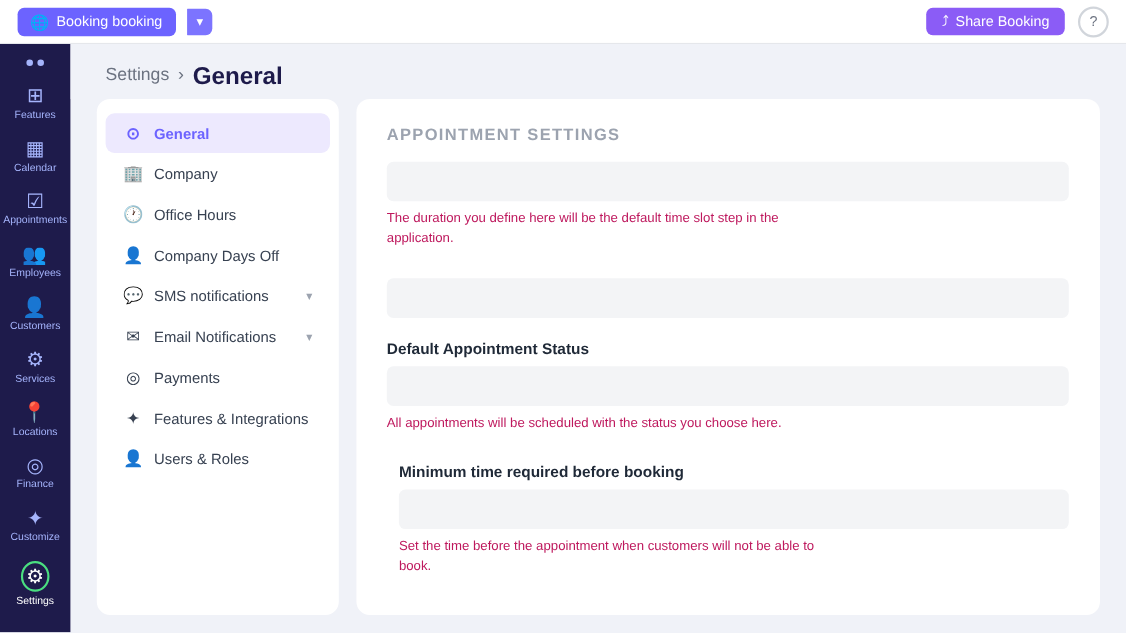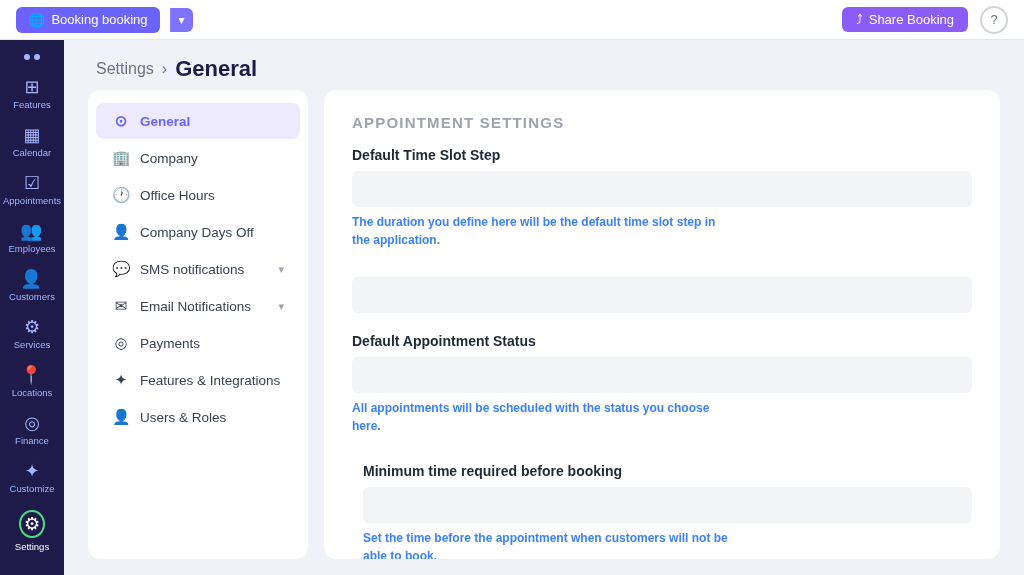--- a/index.html
+++ b/index.html
@@ -120,21 +120,21 @@
       border-radius: 12px;
       overflow-y: auto;
       padding: 24px 28px;
     }
     .section-label {
       font-size: 15px; font-weight: 600; color: #9ca3af; letter-spacing: 0.08em;
       text-transform: uppercase; margin-bottom: 16px;
     }
     .field-group { margin-bottom: 20px; }
     .field-label { font-size: 14px; font-weight: 600; color: #1f2937; margin-bottom: 8px; }
-    .field-desc { font-size: 12px; color: #3b82f6; margin-top: 6px; line-height: 1.5; max-width: 380px; font-weight: bold; }
+    .field-desc { font-size: 12px; color: #be185d; margin-top: 6px; line-height: 1.5; max-width: 380px; }
     .field-row { display: flex; gap: 20px; margin-left: 11px; }
     .field-row .field-group { flex: 1; }
     .divider-block {
       width: 100%; height: 36px; background: #f3f4f6; border-radius: 6px; margin-bottom: 6px;
     }
     .content-section { margin-bottom: 28px; }
   </style>
 </head>
 <body>
 
@@ -270,21 +270,20 @@
           <span>Users &amp; Roles</span>
         </div>
 
       </div>
 
       <div class="settings-content">
 
         <div class="section-label">APPOINTMENT SETTINGS</div>
 
         <div class="field-group content-section">
-          <div class="field-label">Default Time Slot Step</div>
           <div class="divider-block"></div>
           <div class="field-desc">The duration you define here will be the default time slot step in the application.</div>
         </div>
 
         <div style="width:100%;height:36px;background:#f3f4f6;border-radius:6px;margin-bottom:20px;"></div>
 
         <div class="field-group content-section">
           <div class="field-label">Default Appointment Status</div>
           <div class="divider-block"></div>
           <div class="field-desc">All appointments will be scheduled with the status you choose here.</div>

